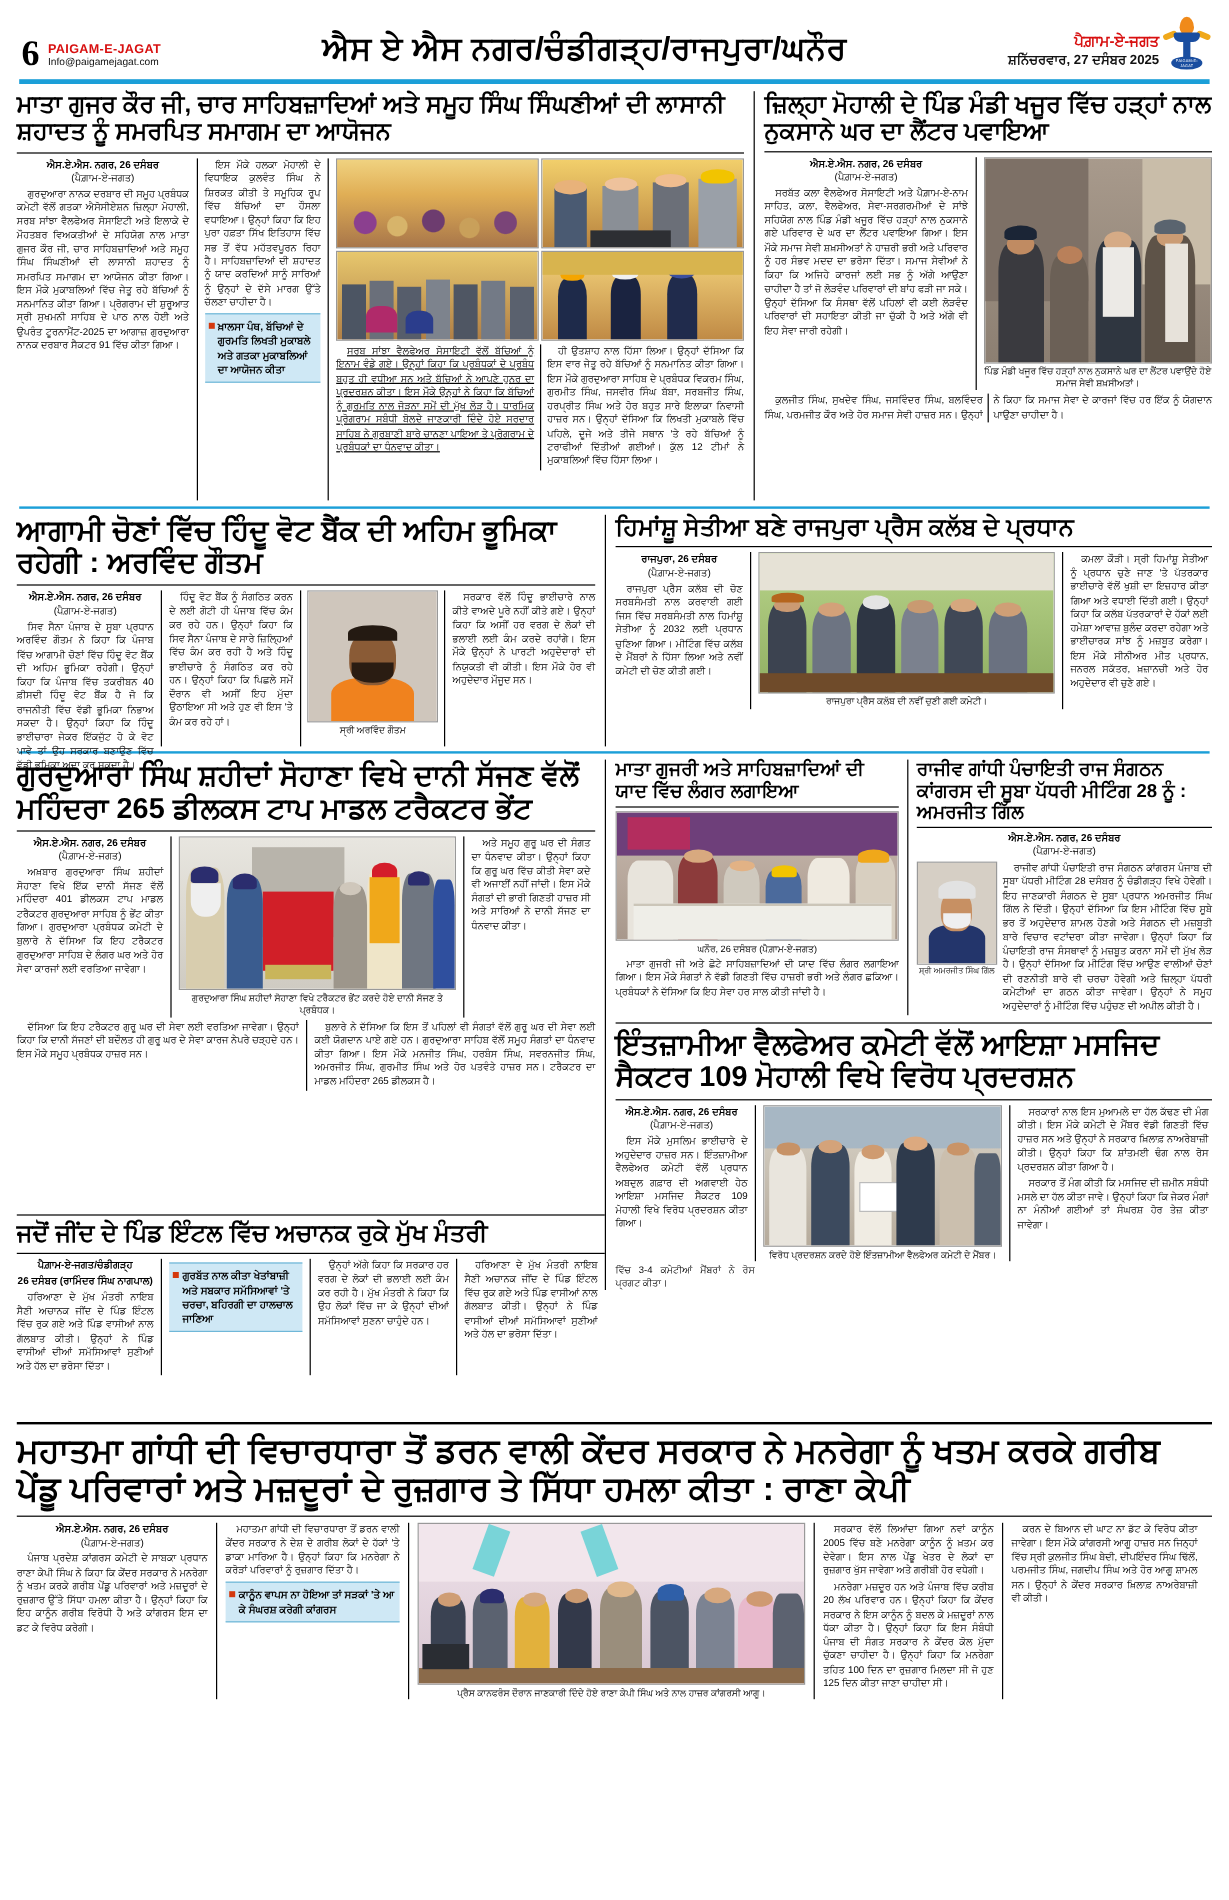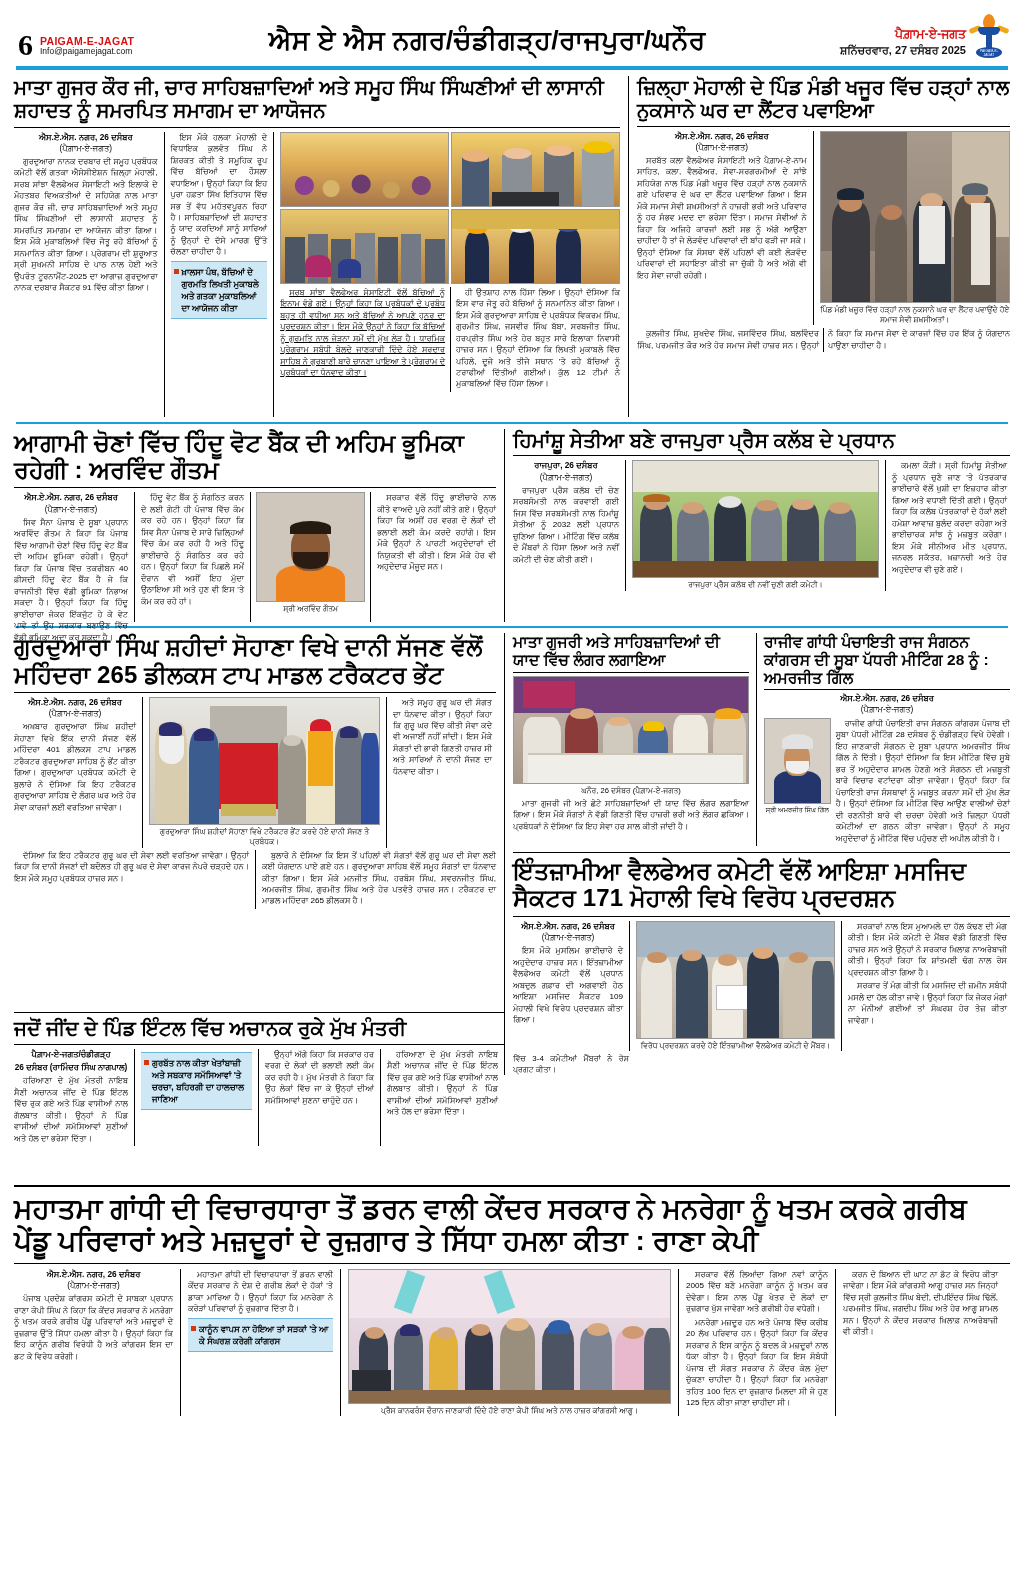--- a/index.html
+++ b/index.html
@@ -406,21 +406,21 @@
               <div class="body">
                   <p>ਰਾਜੀਵ ਗਾਂਧੀ ਪੰਚਾਇਤੀ ਰਾਜ ਸੰਗਠਨ ਕਾਂਗਰਸ ਪੰਜਾਬ ਦੀ ਸੂਬਾ ਪੱਧਰੀ ਮੀਟਿੰਗ 28 ਦਸੰਬਰ ਨੂੰ ਚੰਡੀਗੜ੍ਹ ਵਿਖੇ ਹੋਵੇਗੀ। ਇਹ ਜਾਣਕਾਰੀ ਸੰਗਠਨ ਦੇ ਸੂਬਾ ਪ੍ਰਧਾਨ ਅਮਰਜੀਤ ਸਿੰਘ ਗਿੱਲ ਨੇ ਦਿੱਤੀ। ਉਨ੍ਹਾਂ ਦੱਸਿਆ ਕਿ ਇਸ ਮੀਟਿੰਗ ਵਿੱਚ ਸੂਬੇ ਭਰ ਤੋਂ ਅਹੁਦੇਦਾਰ ਸ਼ਾਮਲ ਹੋਣਗੇ ਅਤੇ ਸੰਗਠਨ ਦੀ ਮਜ਼ਬੂਤੀ ਬਾਰੇ ਵਿਚਾਰ ਵਟਾਂਦਰਾ ਕੀਤਾ ਜਾਵੇਗਾ। ਉਨ੍ਹਾਂ ਕਿਹਾ ਕਿ ਪੰਚਾਇਤੀ ਰਾਜ ਸੰਸਥਾਵਾਂ ਨੂੰ ਮਜ਼ਬੂਤ ਕਰਨਾ ਸਮੇਂ ਦੀ ਮੁੱਖ ਲੋੜ ਹੈ। ਉਨ੍ਹਾਂ ਦੱਸਿਆ ਕਿ ਮੀਟਿੰਗ ਵਿੱਚ ਆਉਣ ਵਾਲੀਆਂ ਚੋਣਾਂ ਦੀ ਰਣਨੀਤੀ ਬਾਰੇ ਵੀ ਚਰਚਾ ਹੋਵੇਗੀ ਅਤੇ ਜ਼ਿਲ੍ਹਾ ਪੱਧਰੀ ਕਮੇਟੀਆਂ ਦਾ ਗਠਨ ਕੀਤਾ ਜਾਵੇਗਾ। ਉਨ੍ਹਾਂ ਨੇ ਸਮੂਹ ਅਹੁਦੇਦਾਰਾਂ ਨੂੰ ਮੀਟਿੰਗ ਵਿੱਚ ਪਹੁੰਚਣ ਦੀ ਅਪੀਲ ਕੀਤੀ ਹੈ।</p>
                 </div>
             </div>
           </div>
         </div>
       </div>
 
       <div style="margin-top:6px;">
         <div class="hrule" style="margin:0 0 4px 0;"></div>
-        <div class="hl hl-lg">ਇੰਤਜ਼ਾਮੀਆ ਵੈਲਫੇਅਰ ਕਮੇਟੀ ਵੱਲੋਂ ਆਇਸ਼ਾ ਮਸਜਿਦ ਸੈਕਟਰ 171 ਮੋਹਾਲੀ ਵਿਖੇ ਵਿਰੋਧ ਪ੍ਰਦਰਸ਼ਨ</div>
+        <div class="hl hl-lg">ਇੰਤਜ਼ਾਮੀਆ ਵੈਲਫੇਅਰ ਕਮੇਟੀ ਵੱਲੋਂ ਆਇਸ਼ਾ ਮਸਜਿਦ ਸੈਕਟਰ 109 ਮੋਹਾਲੀ ਵਿਖੇ ਵਿਰੋਧ ਪ੍ਰਦਰਸ਼ਨ</div>
         <div class="hrule" style="margin:4px 0 4px 0;"></div>
         <div class="blk">
           <div class="col" style="width:116px;padding-right:6px;">
             <div class="dline">ਐਸ.ਏ.ਐਸ. ਨਗਰ, 26 ਦਸੰਬਰ</div>
             <div class="dline" style="font-weight:normal;margin-top:-2px;">(ਪੈਗ਼ਾਮ-ਏ-ਜਗਤ)</div>
             <div class="body">
                 <p>ਇਸ ਮੌਕੇ ਮੁਸਲਿਮ ਭਾਈਚਾਰੇ ਦੇ ਅਹੁਦੇਦਾਰ ਹਾਜ਼ਰ ਸਨ। ਇੰਤਜ਼ਾਮੀਆ ਵੈਲਫੇਅਰ ਕਮੇਟੀ ਵੱਲੋਂ ਪ੍ਰਧਾਨ ਅਬਦੁਲ ਗਫ਼ਾਰ ਦੀ ਅਗਵਾਈ ਹੇਠ ਆਇਸ਼ਾ ਮਸਜਿਦ ਸੈਕਟਰ 109 ਮੋਹਾਲੀ ਵਿਖੇ ਵਿਰੋਧ ਪ੍ਰਦਰਸ਼ਨ ਕੀਤਾ ਗਿਆ।</p>
               </div>
           </div>
           <div class="col vsep" style="width:212px;padding:0 6px;">

